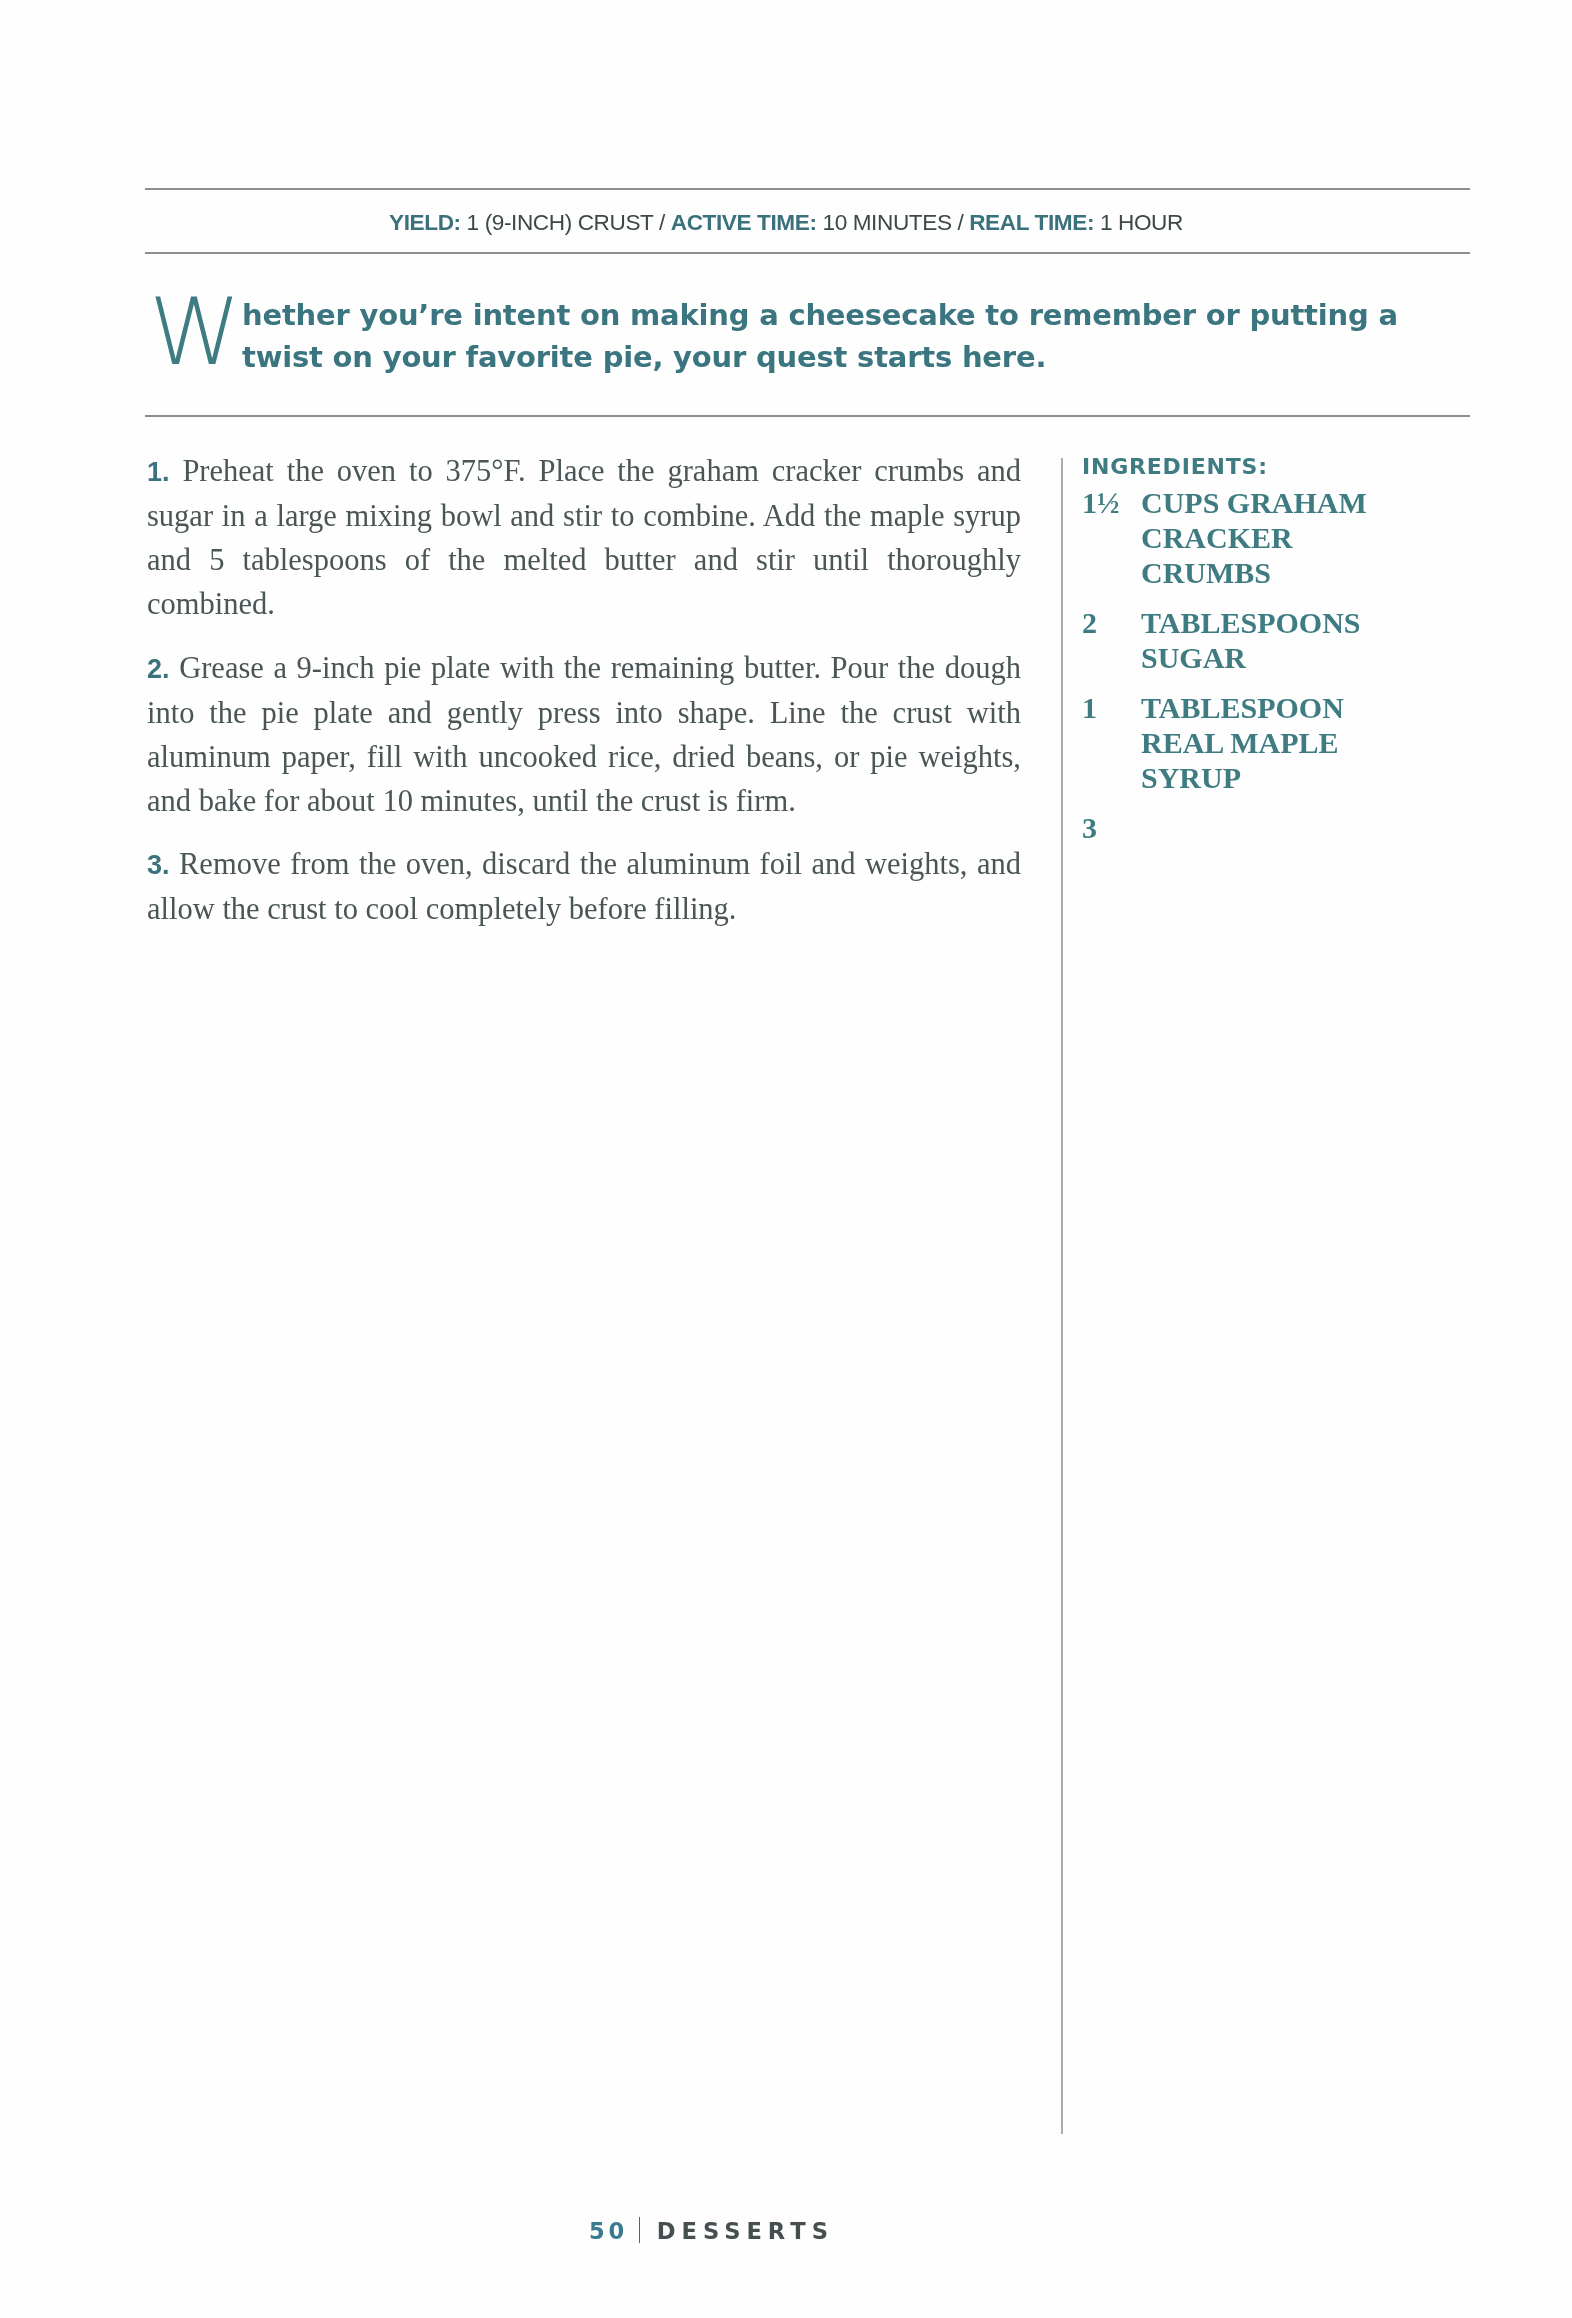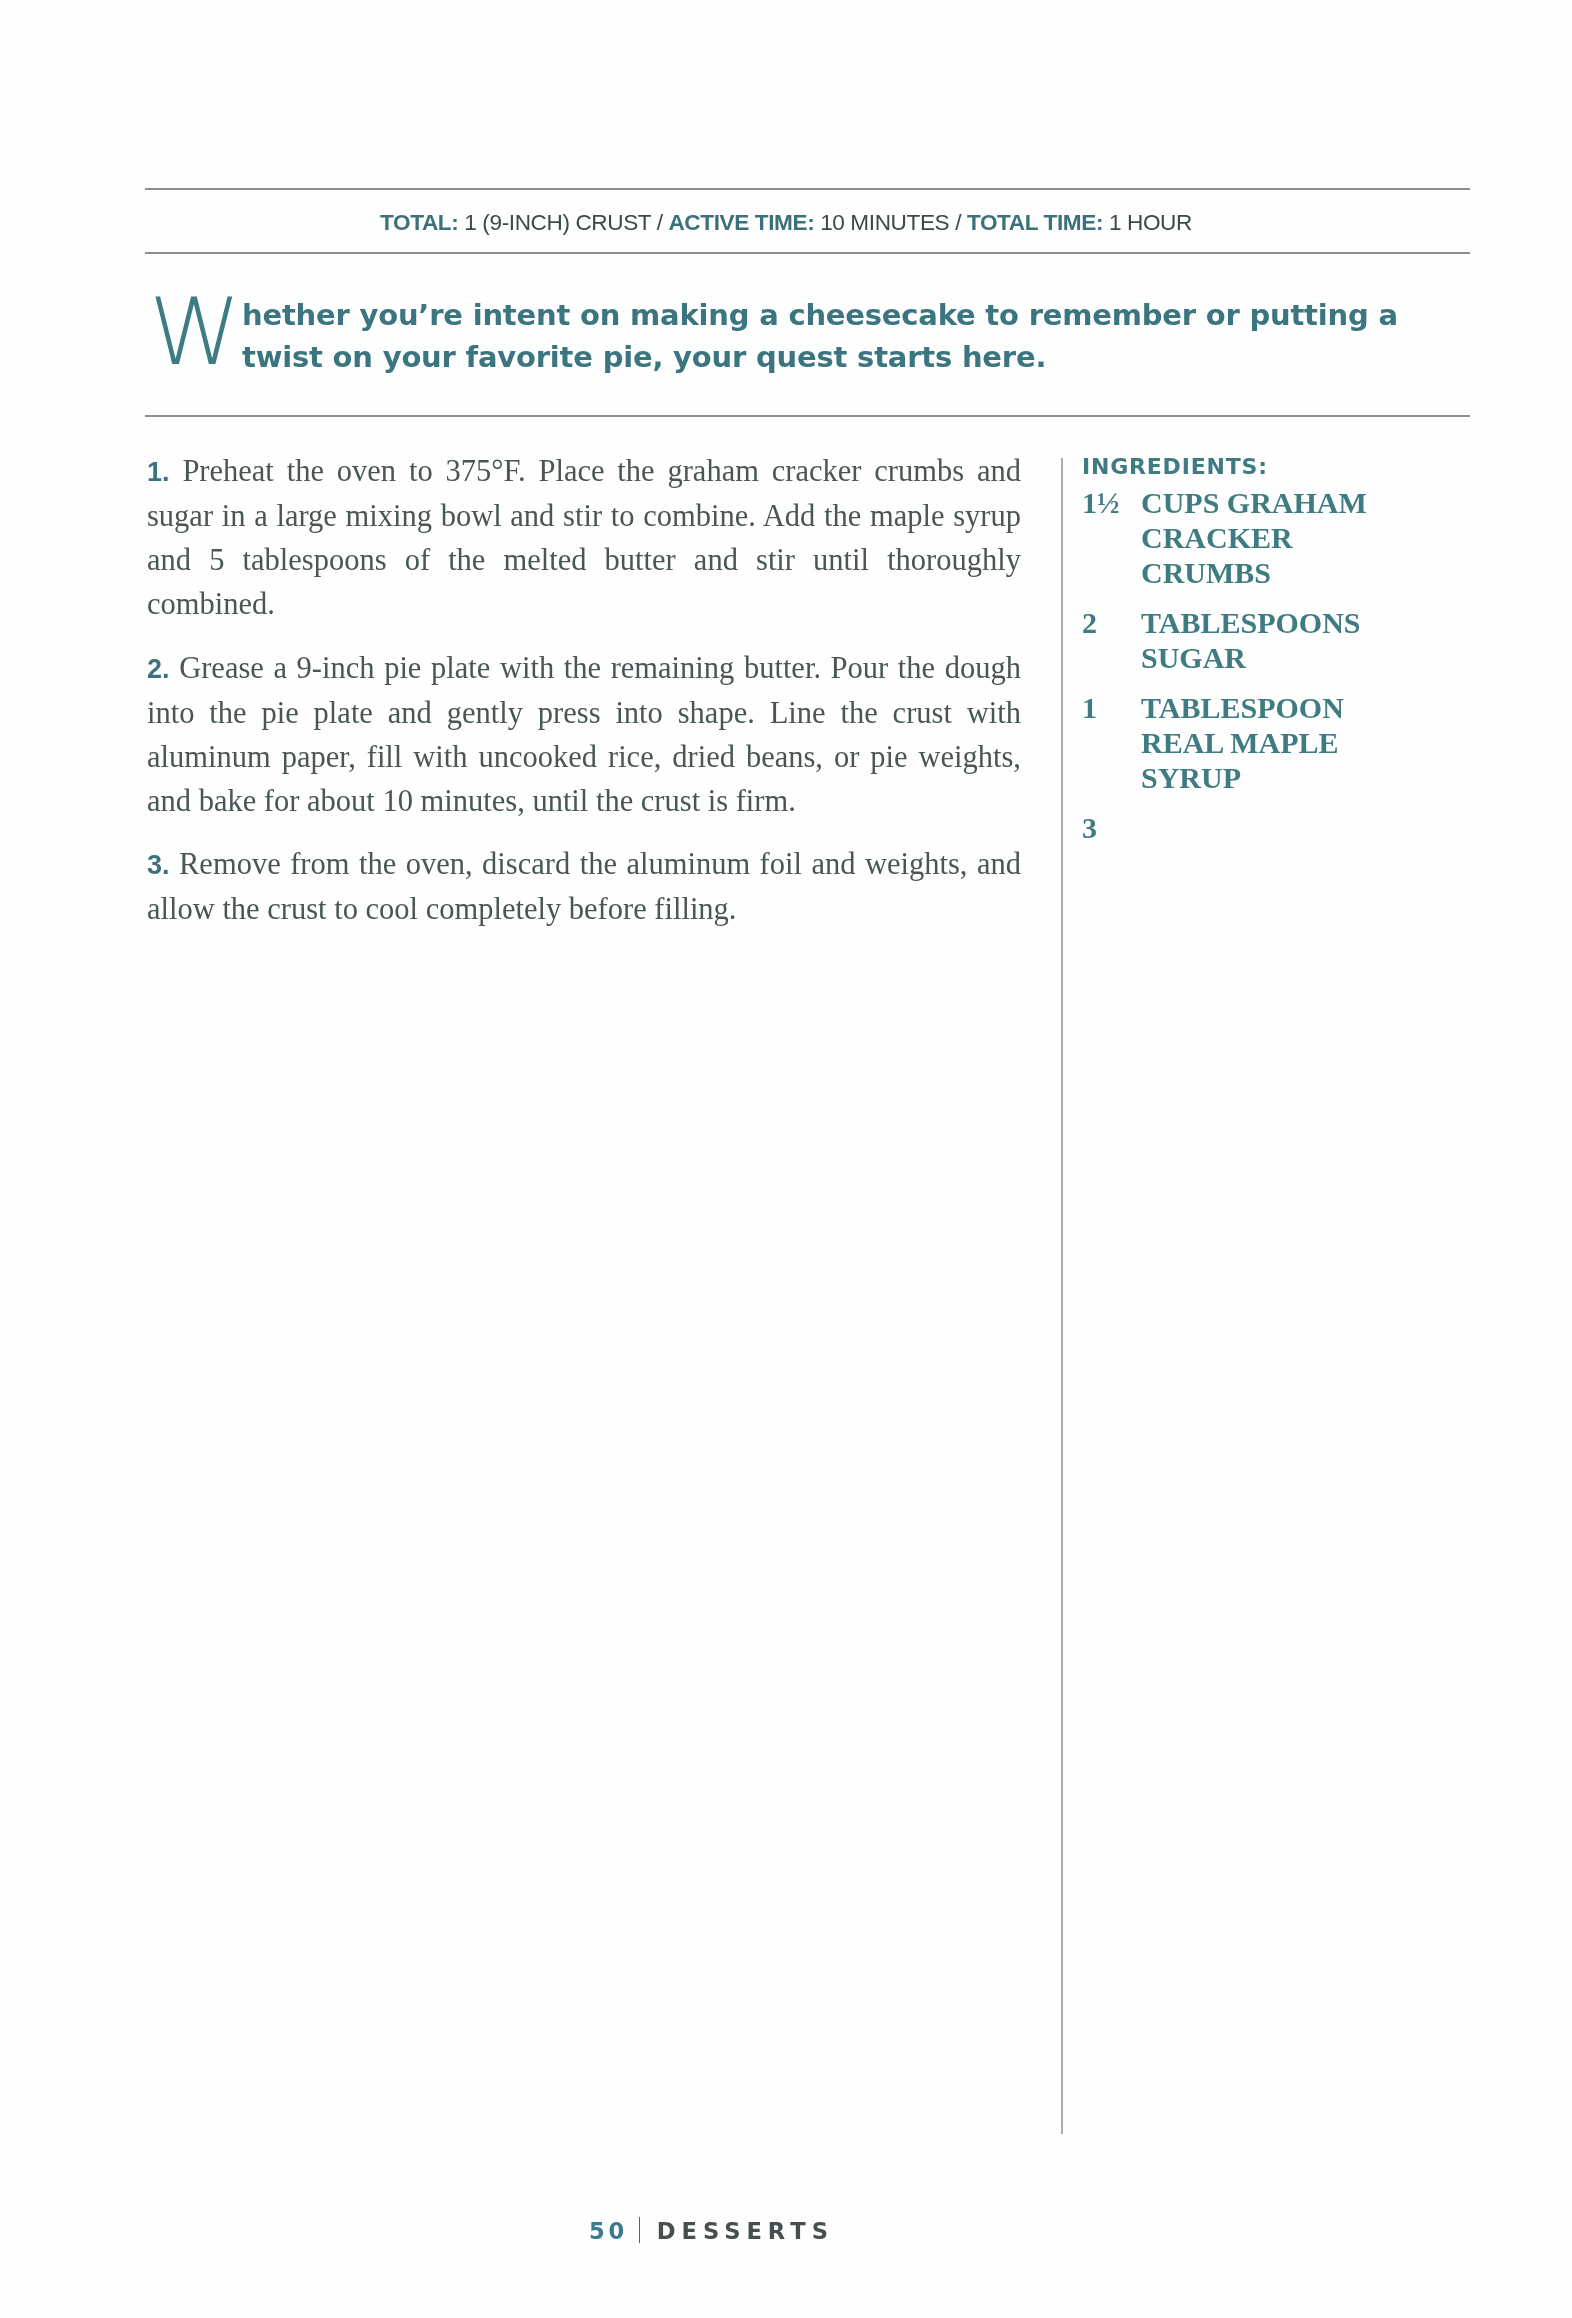--- a/index.html
+++ b/index.html
@@ -186,23 +186,23 @@
   </style>
 </head>
 <body>
 
 <div class="page">
 
 
   <div class="rule" style="top:188px;"></div>
 
   <div class="meta">
-    <span class="label">TOTAL:</span>
+    <span class="label">YIELD:</span>
     <span>1 (9-INCH) CRUST</span><span> / </span><span class="label">ACTIVE TIME:</span>
-    <span>10 MINUTES</span><span> / </span><span class="label">TOTAL TIME:</span>
+    <span>10 MINUTES</span><span> / </span><span class="label">REAL TIME:</span>
     <span>1 HOUR</span>
   </div>
 
   <div class="rule" style="top:252px;"></div>
 
   <div class="intro">
     <span class="dropcap">W</span>
     <p class="intro-text" style="margin:0;">hether you’re intent on making a cheesecake to remember or putting a twist on your favorite pie, your quest starts here.</p>
   </div>
 

